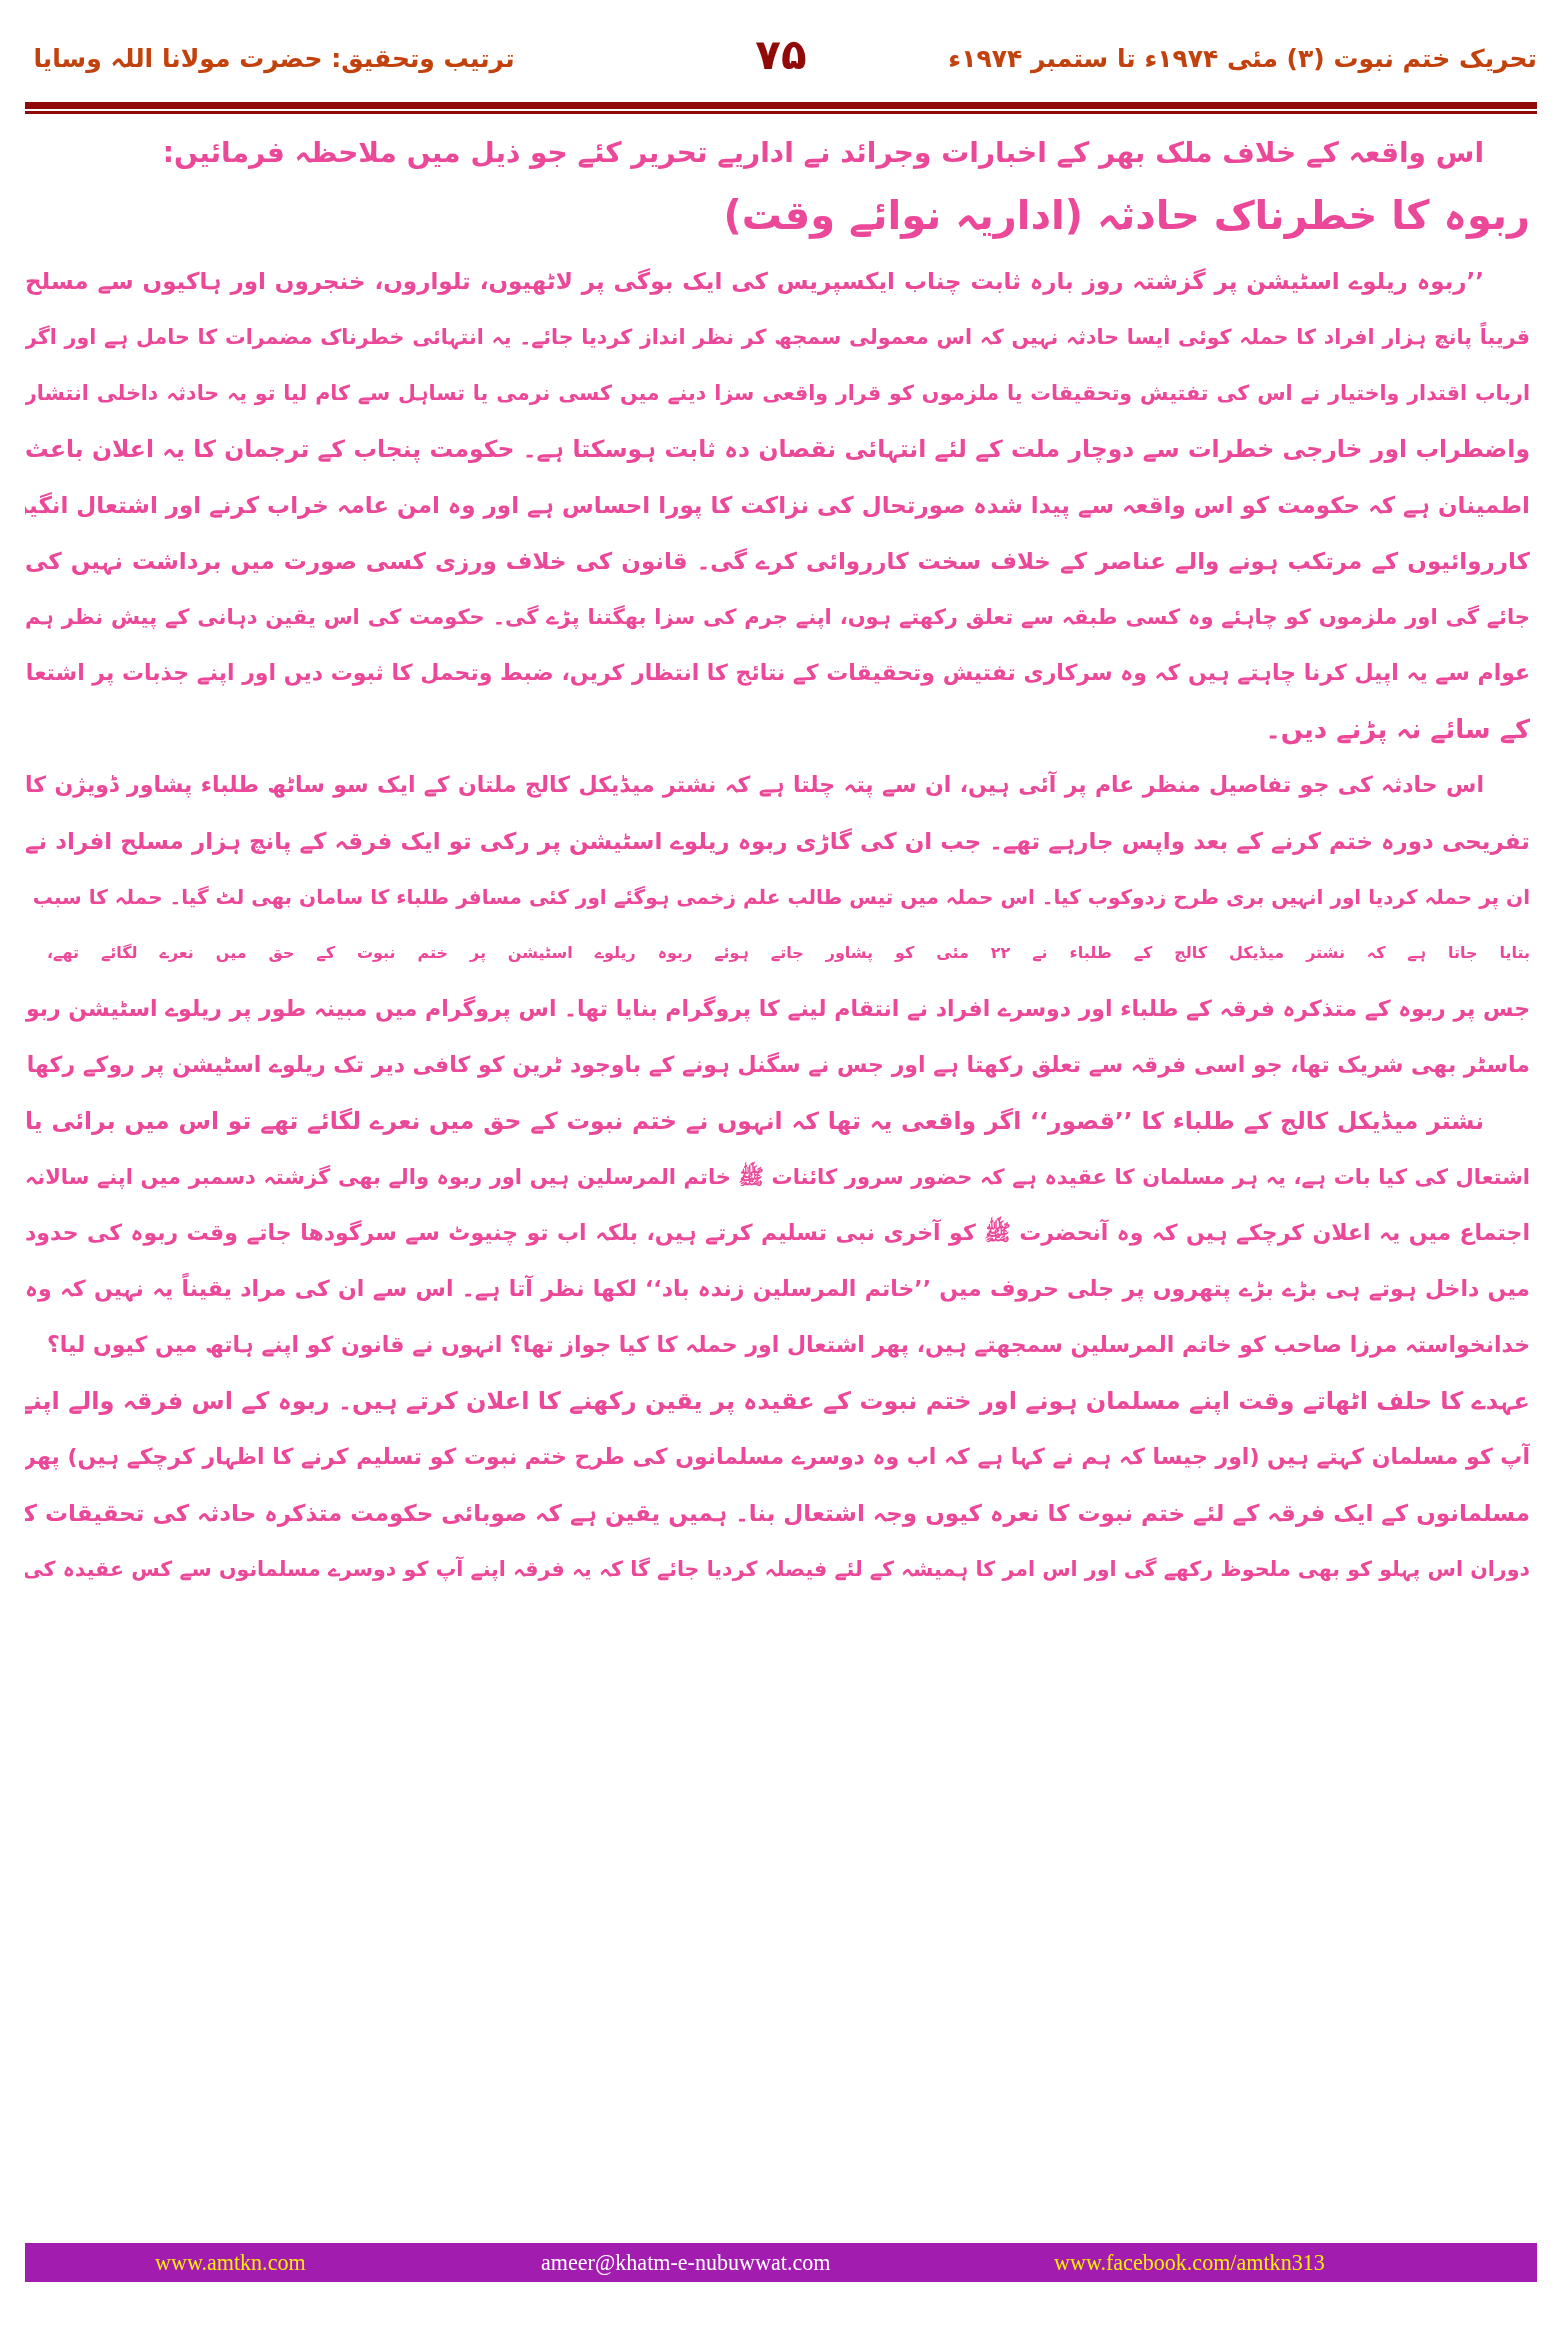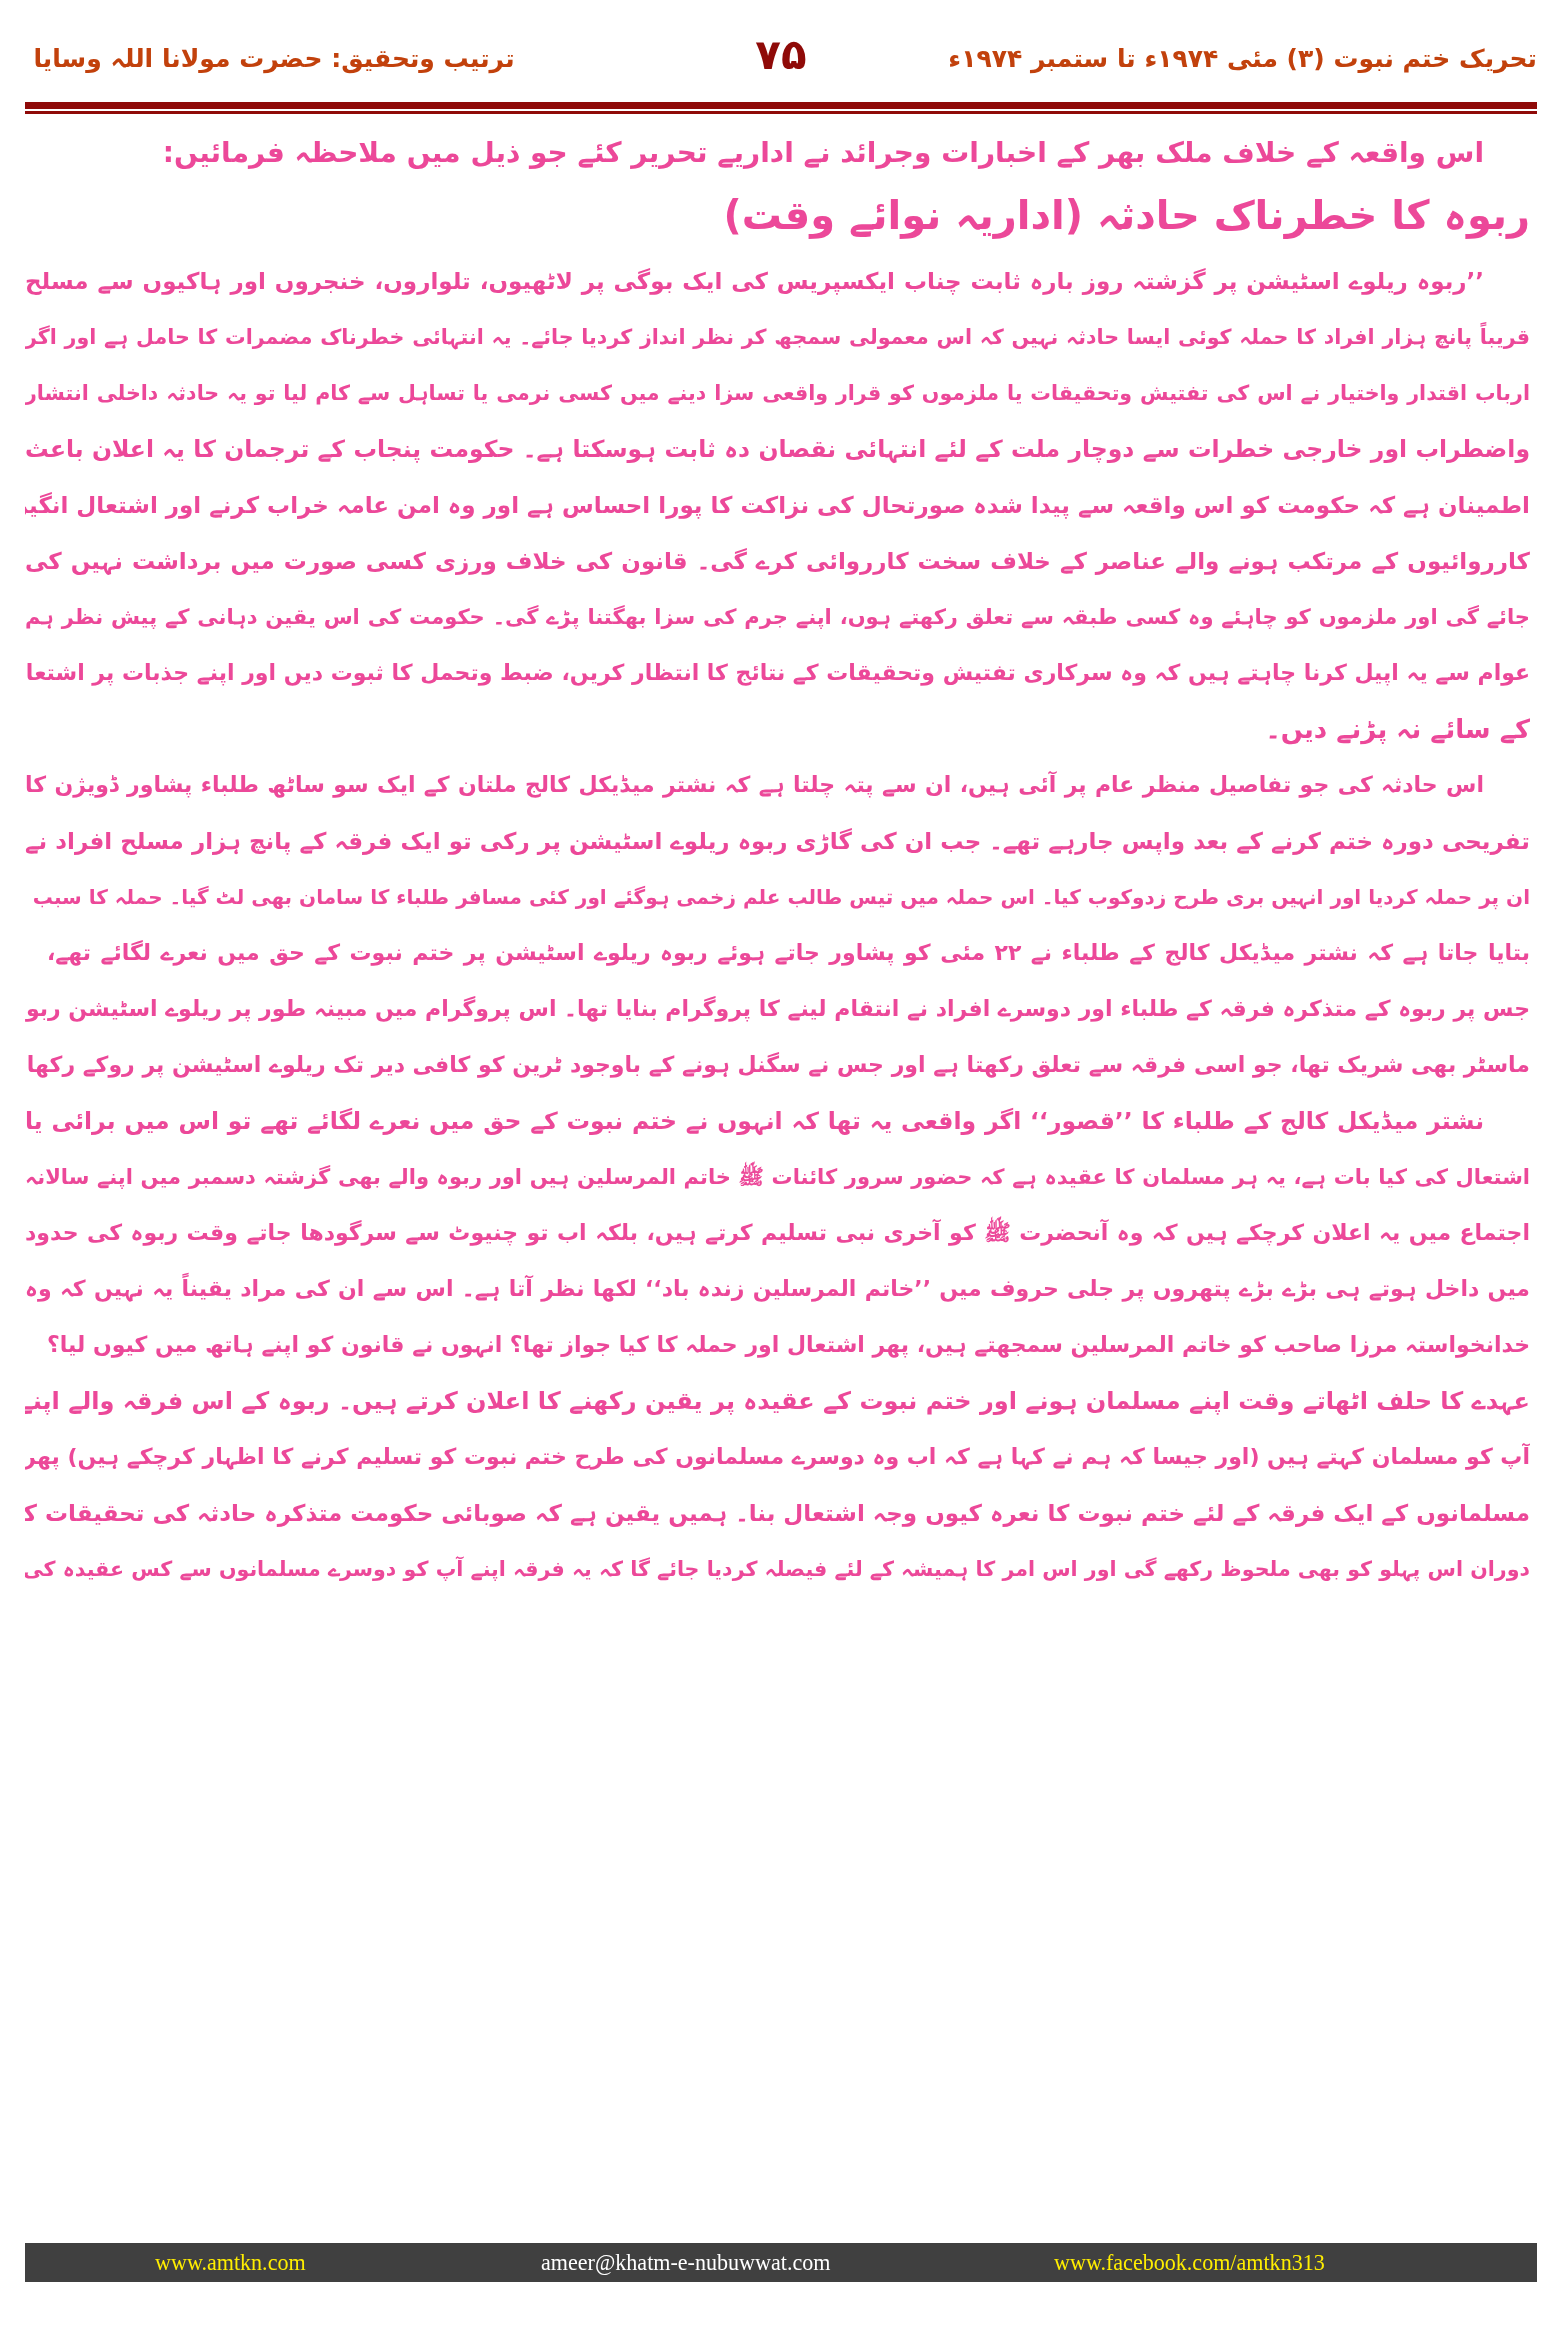--- a/index.html
+++ b/index.html
@@ -96,21 +96,21 @@
       overflow: hidden;
     }
     .line.indent { padding-right: 46px; }
     .line.last { text-align-last: right; }
     .footer {
       position: absolute;
       left: 25px;
       right: 23px;
       top: 2243px;
       height: 39px;
-      background: #404040;
+      background: #a21caf;
     }
     .footer span {
       position: absolute;
       top: 3.4px;
       font-family: "Liberation Serif", serif;
       font-size: 24px;
       line-height: 32px;
       white-space: nowrap;
       transform: scaleX(0.92);
       transform-origin: left center;
@@ -139,21 +139,21 @@
       <div class="line" style="font-size: 20.6px;">ارباب اقتدار واختیار نے اس کی تفتیش وتحقیقات یا ملزموں کو قرار واقعی سزا دینے میں کسی نرمی یا تساہل سے کام لیا تو یہ حادثہ داخلی انتشار</div>
       <div class="line" style="font-size: 23.5px;">واضطراب اور خارجی خطرات سے دوچار ملت کے لئے انتہائی نقصان دہ ثابت ہوسکتا ہے۔ حکومت پنجاب کے ترجمان کا یہ اعلان باعث</div>
       <div class="line" style="font-size: 23px;">اطمینان ہے کہ حکومت کو اس واقعہ سے پیدا شدہ صورتحال کی نزاکت کا پورا احساس ہے اور وہ امن عامہ خراب کرنے اور اشتعال انگیز</div>
       <div class="line" style="font-size: 23px;">کارروائیوں کے مرتکب ہونے والے عناصر کے خلاف سخت کارروائی کرے گی۔ قانون کی خلاف ورزی کسی صورت میں برداشت نہیں کی</div>
       <div class="line" style="font-size: 21px;">جائے گی اور ملزموں کو چاہئے وہ کسی طبقہ سے تعلق رکھتے ہوں، اپنے جرم کی سزا بھگتنا پڑے گی۔ حکومت کی اس یقین دہانی کے پیش نظر ہم</div>
       <div class="line" style="font-size: 22px;">عوام سے یہ اپیل کرنا چاہتے ہیں کہ وہ سرکاری تفتیش وتحقیقات کے نتائج کا انتظار کریں، ضبط وتحمل کا ثبوت دیں اور اپنے جذبات پر اشتعال</div>
       <div class="line last" style="font-size: 26px;">کے سائے نہ پڑنے دیں۔</div>
       <div class="line indent" style="font-size: 22px;">اس حادثہ کی جو تفاصیل منظر عام پر آئی ہیں، ان سے پتہ چلتا ہے کہ نشتر میڈیکل کالج ملتان کے ایک سو ساٹھ طلباء پشاور ڈویژن کا</div>
       <div class="line" style="font-size: 23px;">تفریحی دورہ ختم کرنے کے بعد واپس جارہے تھے۔ جب ان کی گاڑی ربوہ ریلوے اسٹیشن پر رکی تو ایک فرقہ کے پانچ ہزار مسلح افراد نے</div>
       <div class="line" style="font-size: 20px;">ان پر حملہ کردیا اور انہیں بری طرح زدوکوب کیا۔ اس حملہ میں تیس طالب علم زخمی ہوگئے اور کئی مسافر طلباء کا سامان بھی لٹ گیا۔ حملہ کا سبب یہ</div>
-      <div class="line" style="font-size: 22px; margin-left: 22px;">بتایا جاتا ہے کہ نشتر میڈیکل کالج کے طلباء نے ۲۲ مئی کو پشاور جاتے ہوئے ربوہ ریلوے اسٹیشن پر ختم نبوت کے حق میں نعرے لگائے تھے،</div>
+      <div class="line" style="font-size: 16px; margin-left: 22px;">بتایا جاتا ہے کہ نشتر میڈیکل کالج کے طلباء نے ۲۲ مئی کو پشاور جاتے ہوئے ربوہ ریلوے اسٹیشن پر ختم نبوت کے حق میں نعرے لگائے تھے،</div>
       <div class="line" style="font-size: 22px;">جس پر ربوہ کے متذکرہ فرقہ کے طلباء اور دوسرے افراد نے انتقام لینے کا پروگرام بنایا تھا۔ اس پروگرام میں مبینہ طور پر ریلوے اسٹیشن ربوہ</div>
       <div class="line last" style="font-size: 22px;">ماسٹر بھی شریک تھا، جو اسی فرقہ سے تعلق رکھتا ہے اور جس نے سگنل ہونے کے باوجود ٹرین کو کافی دیر تک ریلوے اسٹیشن پر روکے رکھا۔</div>
       <div class="line indent" style="font-size: 23.5px;">نشتر میڈیکل کالج کے طلباء کا ’’قصور‘‘ اگر واقعی یہ تھا کہ انہوں نے ختم نبوت کے حق میں نعرے لگائے تھے تو اس میں برائی یا</div>
       <div class="line" style="font-size: 21px;">اشتعال کی کیا بات ہے، یہ ہر مسلمان کا عقیدہ ہے کہ حضور سرور کائنات ﷺ خاتم المرسلین ہیں اور ربوہ والے بھی گزشتہ دسمبر میں اپنے سالانہ</div>
       <div class="line" style="font-size: 22px;">اجتماع میں یہ اعلان کرچکے ہیں کہ وہ آنحضرت ﷺ کو آخری نبی تسلیم کرتے ہیں، بلکہ اب تو چنیوٹ سے سرگودھا جاتے وقت ربوہ کی حدود</div>
       <div class="line" style="font-size: 22px;">میں داخل ہوتے ہی بڑے بڑے پتھروں پر جلی حروف میں ’’خاتم المرسلین زندہ باد‘‘ لکھا نظر آتا ہے۔ اس سے ان کی مراد یقیناً یہ نہیں کہ وہ</div>
       <div class="line last" style="font-size: 22px;">خدانخواستہ مرزا صاحب کو خاتم المرسلین سمجھتے ہیں، پھر اشتعال اور حملہ کا کیا جواز تھا؟ انہوں نے قانون کو اپنے ہاتھ میں کیوں لیا؟</div>
       <div class="line" style="font-size: 24px;">عہدے کا حلف اٹھاتے وقت اپنے مسلمان ہونے اور ختم نبوت کے عقیدہ پر یقین رکھنے کا اعلان کرتے ہیں۔ ربوہ کے اس فرقہ والے اپنے</div>
       <div class="line" style="font-size: 22px;">آپ کو مسلمان کہتے ہیں (اور جیسا کہ ہم نے کہا ہے کہ اب وہ دوسرے مسلمانوں کی طرح ختم نبوت کو تسلیم کرنے کا اظہار کرچکے ہیں) پھر</div>
       <div class="line" style="font-size: 23px;">مسلمانوں کے ایک فرقہ کے لئے ختم نبوت کا نعرہ کیوں وجہ اشتعال بنا۔ ہمیں یقین ہے کہ صوبائی حکومت متذکرہ حادثہ کی تحقیقات کے</div>

